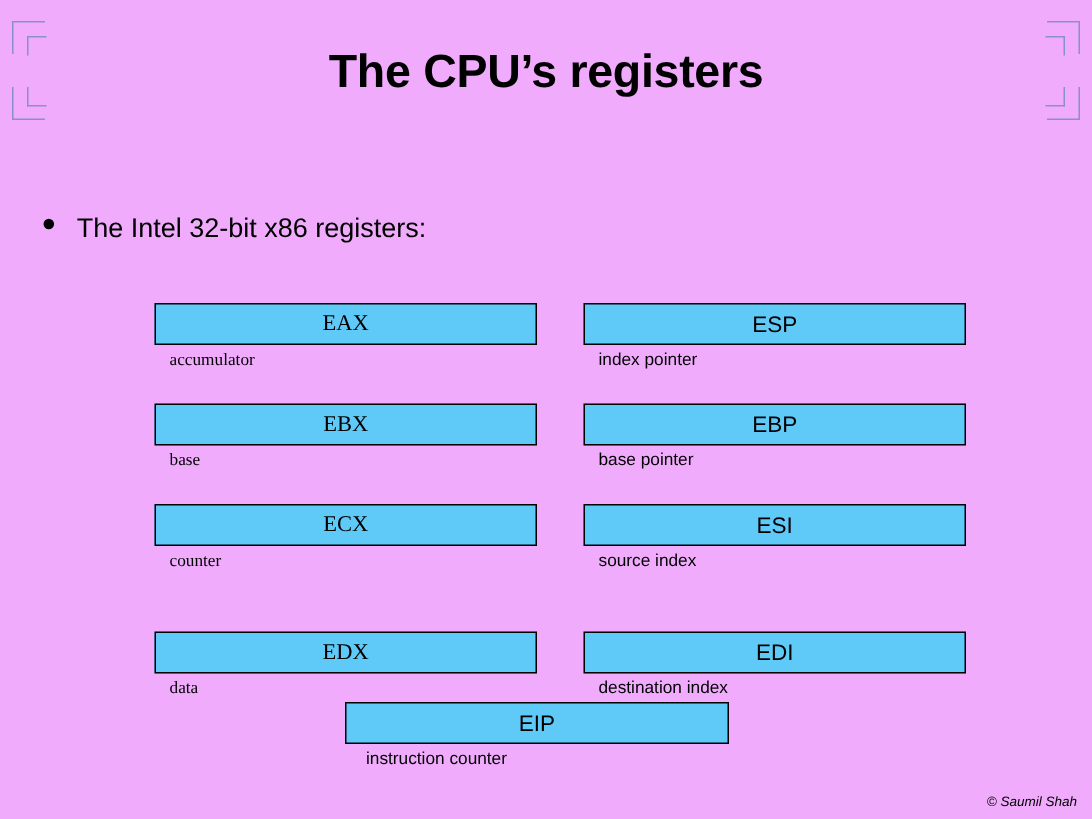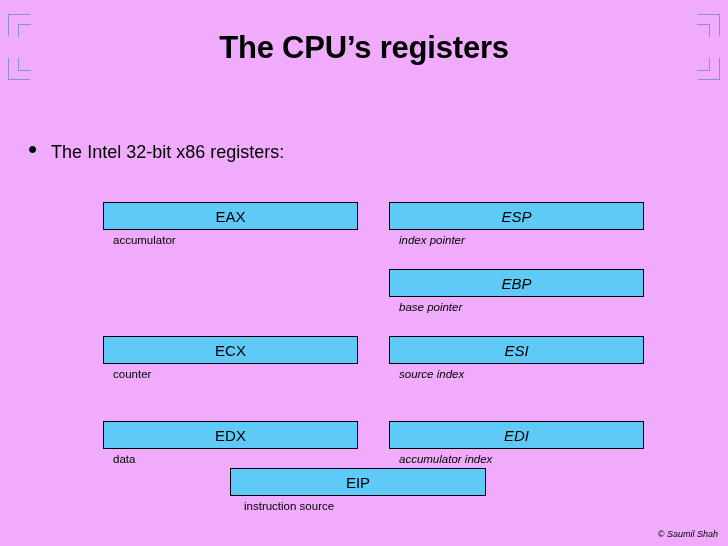--- a/index.html
+++ b/index.html
@@ -118,22 +118,22 @@
   }
   .reg-caption {
     margin-top: 4px;
     margin-left: 10px;
     font-size: 11.5px;
     color: #000000;
     white-space: nowrap;
   }
 
   
-  .col-left  { left: 103px; width: 255px; }
-  .col-right { left: 389px; width: 255px; font-style: italic; }
+  .col-left  { left: 103px; width: 255px; font-family: Liberation Serif, serif; }
+  .col-right { left: 389px; width: 255px; }
 
   .row-0 { top: 202px; }
   .row-1 { top: 269px; }
   .row-2 { top: 336px; }
   .row-3 { top: 421px; }
 
   
   #eip-cell {
     position: absolute;
     left: 230px;
@@ -168,20 +168,24 @@
 
   <div id="bullet-row">
     <span id="bullet-dot">•</span>
     <span id="bullet-text">The Intel 32-bit x86 registers:</span>
   </div>
 
   <div class="reg-cell col-left row-0">
     <div class="reg-box">EAX</div>
     <div class="reg-caption">accumulator</div>
   </div>
+  <div class="reg-cell col-left row-1">
+    <div class="reg-box">EBX</div>
+    <div class="reg-caption">base</div>
+  </div>
   <div class="reg-cell col-left row-2">
     <div class="reg-box">ECX</div>
     <div class="reg-caption">counter</div>
   </div>
   <div class="reg-cell col-left row-3">
     <div class="reg-box">EDX</div>
     <div class="reg-caption">data</div>
   </div>
 
   <div class="reg-cell col-right row-0">
@@ -191,23 +195,23 @@
   <div class="reg-cell col-right row-2">
     <div class="reg-box">ESI</div>
     <div class="reg-caption">source index</div>
   </div>
   <div class="reg-cell col-right row-1">
     <div class="reg-box">EBP</div>
     <div class="reg-caption">base pointer</div>
   </div>
   <div class="reg-cell col-right row-3">
     <div class="reg-box">EDI</div>
-    <div class="reg-caption">accumulator index</div>
+    <div class="reg-caption">destination index</div>
   </div>
 
   <div id="eip-cell">
     <div class="reg-box">EIP</div>
-    <div class="reg-caption">instruction source</div>
+    <div class="reg-caption">instruction counter</div>
   </div>
 
   <div id="copyright">© Saumil Shah</div>
 
 </div>
 
 </body></html>

